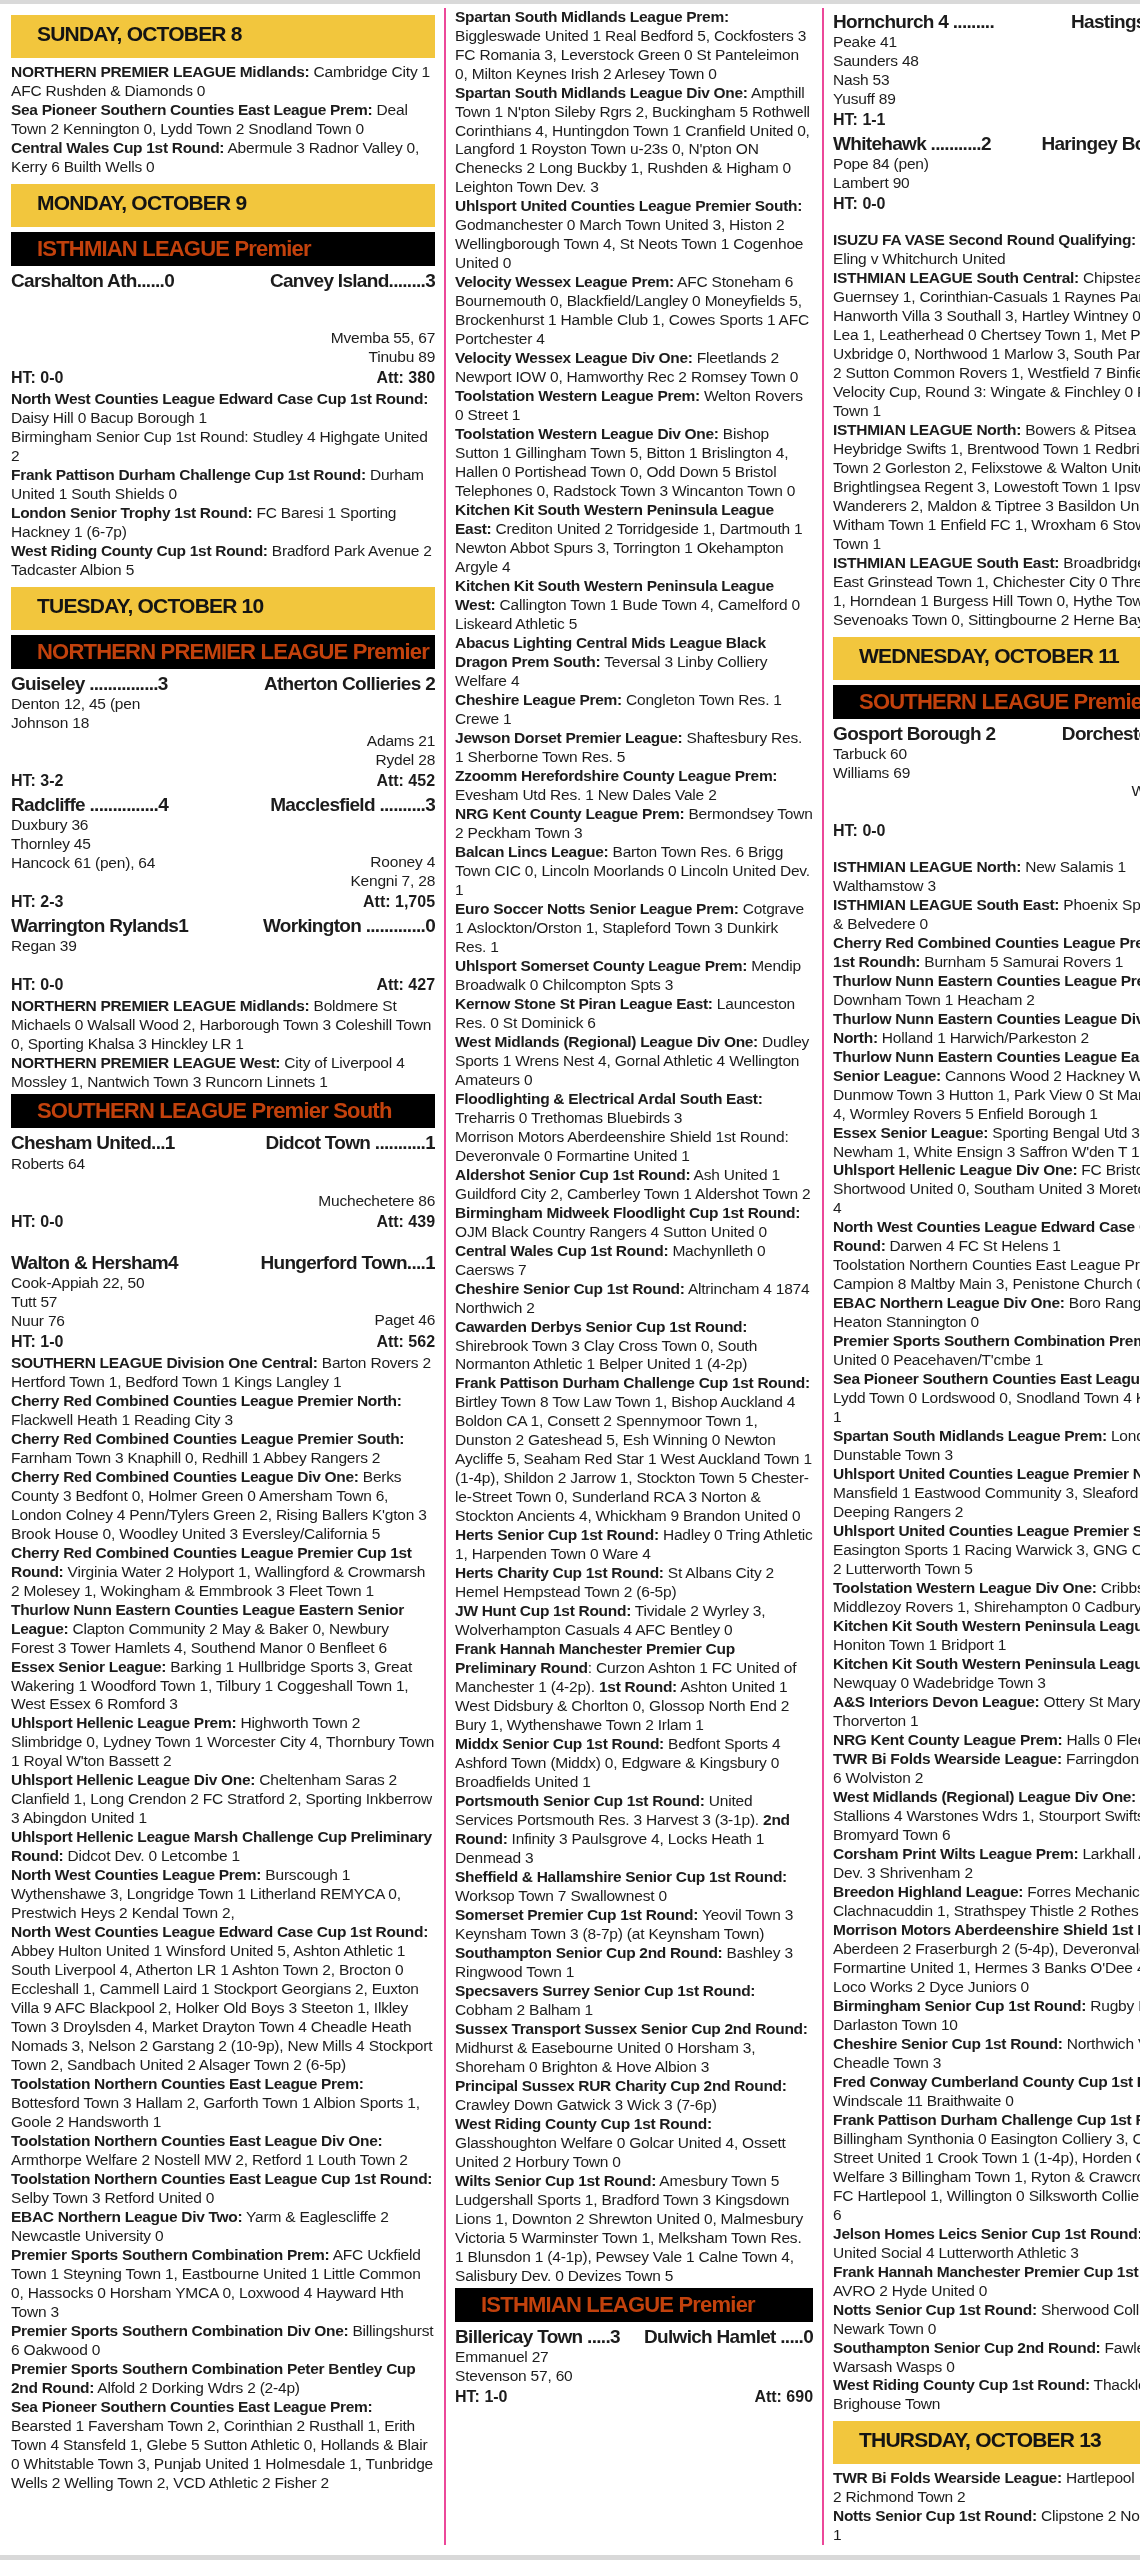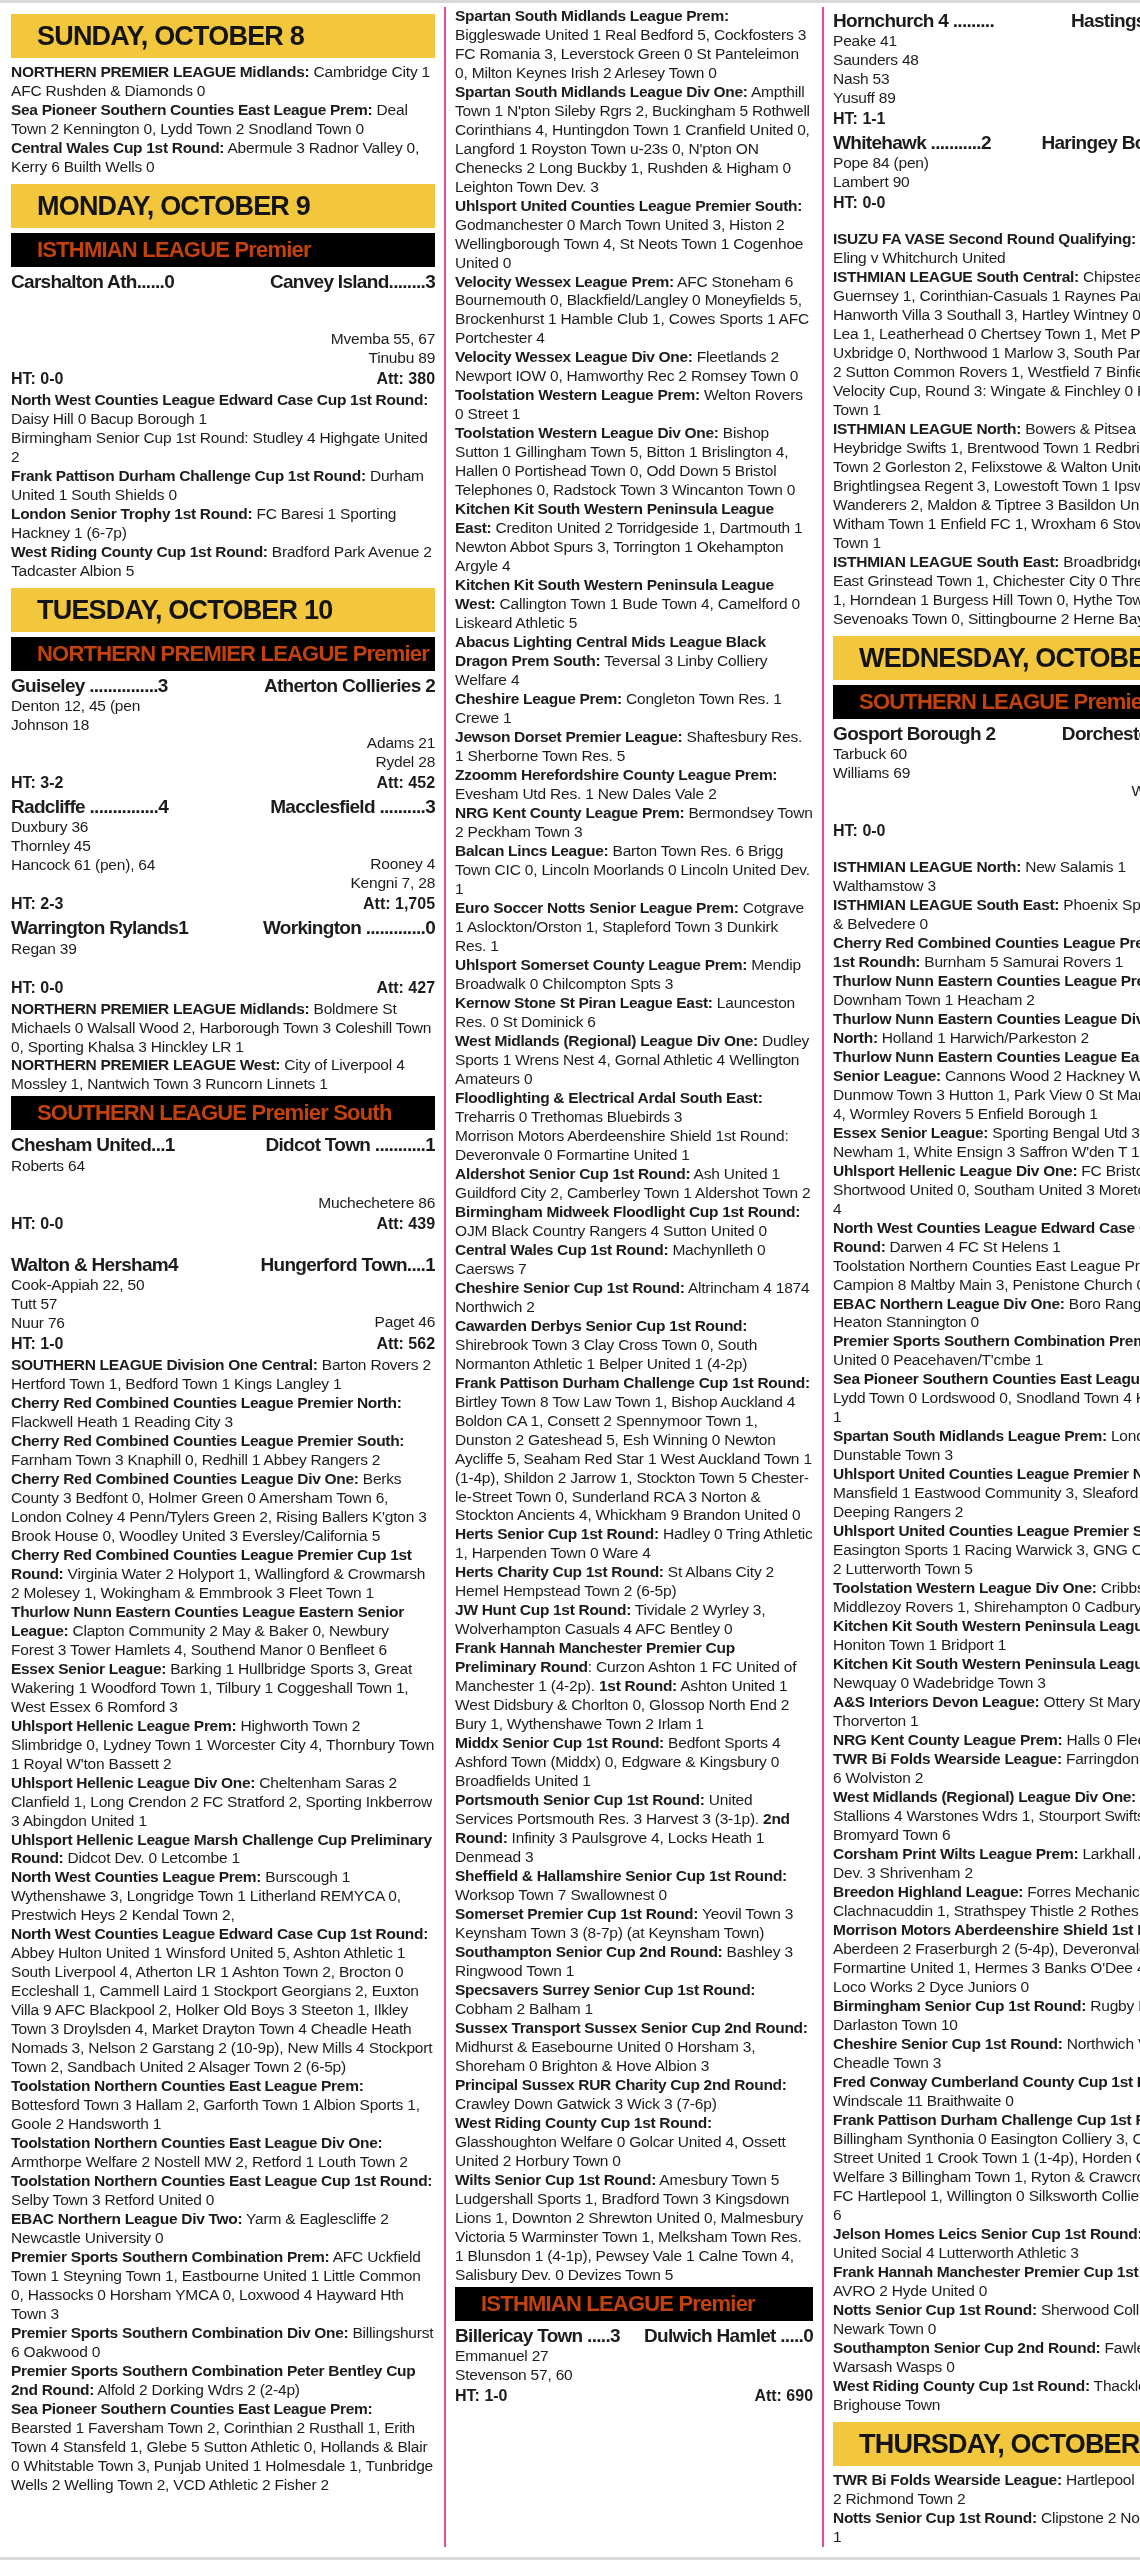--- a/index.html
+++ b/index.html
@@ -7,22 +7,22 @@
        -webkit-font-smoothing:antialiased;}
   .page{width:1140px;height:2560px;overflow:hidden;position:relative;background:#fff;
         display:flex;flex-direction:column;}
   .strip{background:#d9d9d9;}
   .strip.top{height:7px;}
   .strip.bottom{height:9px;margin-top:auto;}
   .cols{display:flex;align-items:stretch;padding:4px 2px 10px 2px;flex:1 1 auto;}
   .col{flex:0 0 378px;box-sizing:border-box;padding:0 9px 0 9px;}
   .col + .col{border-left:2px solid #ec4899;}
   
-  .day{background:var(--accent,#f2c63d);color:#141414;font-weight:bold;font-size:27px;
-       letter-spacing:-0.8px;padding:7px 6px 6px 26px;margin:7px 0 5px 0;white-space:nowrap;}
+  .day{background:var(--accent,#f2c63d);color:#141414;font-weight:bold;font-size:21px;
+       letter-spacing:-0.8px;padding:7px 6px 12px 26px;margin:7px 0 5px 0;white-space:nowrap;}
   .bar{background:var(--bar,#000000);color:#c2410c;font-weight:bold;font-size:22px;
        letter-spacing:-0.8px;padding:4px 6px 4px 26px;margin:2px 0 4px 0;white-space:nowrap;}
   .match{display:flex;gap:6px;font-weight:bold;font-size:19px;letter-spacing:-0.7px;
          line-height:1.18;margin:3px 0 0 0;}
   .m-left{flex:1 1 50%;text-align:left;white-space:nowrap;overflow:hidden;}
   .m-right{flex:1 1 50%;text-align:right;white-space:nowrap;overflow:hidden;}
   .scorers{display:flex;justify-content:space-between;font-size:15.5px;line-height:1.22;
            letter-spacing:-0.2px;}
   .sc-left{text-align:left;}
   .sc-right{text-align:right;margin-top:37px;}

